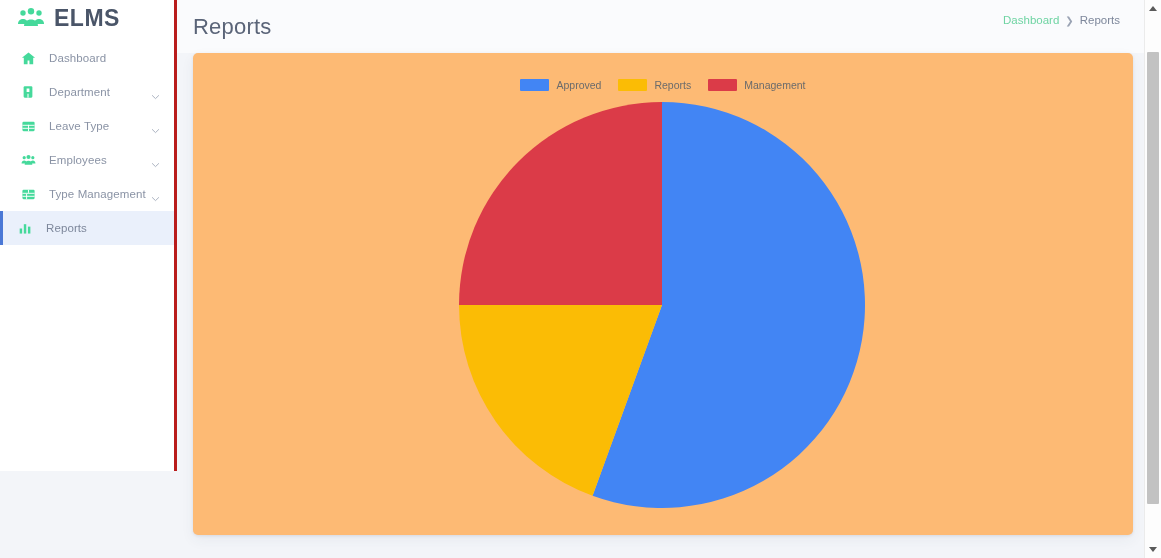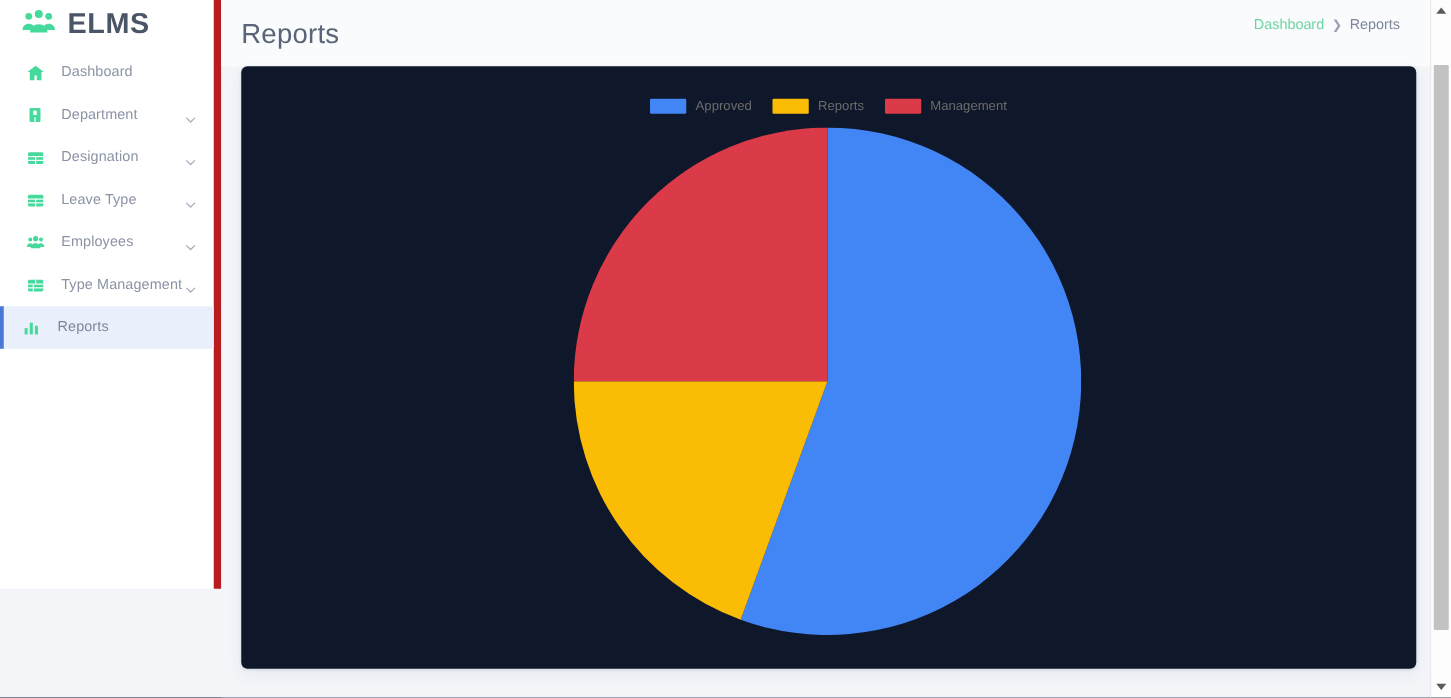--- a/index.html
+++ b/index.html
@@ -8,21 +8,21 @@
     font-family: "Liberation Sans", sans-serif;
     background: #f3f5f9;
     position: relative;
   }
 
   
   #sidebar {
     position: absolute; left: 0; top: 0;
     width: 177px; height: 471px;
     background: #ffffff;
-    border-right: 6px solid #b91c1c;
+    border-right: 3px solid #b91c1c;
     overflow: hidden;
   }
   #brand {
     height: 37px;
     display: flex; align-items: center; gap: 9px;
     padding-left: 17px;
   }
   #brand .logo-ico { width: 28px; height: 24px; display: block; }
   #brand .brand-text {
     font-size: 23px; font-weight: 700; color: #4a5568;
@@ -85,21 +85,21 @@
   }
   #breadcrumb .crumb-link { color: #6fd4a3; cursor: pointer; }
   #breadcrumb .crumb-sep { color: #9aa3b4; font-size: 10px; }
   #breadcrumb .crumb-cur { color: #7d879b; }
 
   
   #chart-card {
     position: absolute;
     left: 16px; top: 53px;
     width: 940px; height: 482px;
-    background: #0f172a;
+    background: #fdba74;
     border-radius: 5px;
     box-shadow: 0 1px 3px rgba(45,60,90,.10), 0 5px 14px rgba(45,60,90,.06);
     overflow: hidden;
   }
 
   #legend {
     position: absolute; top: 26px; left: 0; width: 100%;
     display: flex; justify-content: center; align-items: center; gap: 17px;
   }
   .legend-entry { display: flex; align-items: center; gap: 7px; }
@@ -176,36 +176,20 @@
         </svg>
       </span>
       <span class="label">Department</span>
       <span class="chev">
         <svg viewBox="0 0 10 10" width="9" height="9" xmlns="http://www.w3.org/2000/svg">
           <path d="M1.5 3.4 5 6.8l3.5-3.4" fill="none" stroke="#aab2c0" stroke-width="1.1" stroke-linecap="round"></path>
         </svg>
       </span>
     </div>
 
-    <div class="nav-item">
-      <span class="ico">
-        <svg viewBox="0 0 16 16" width="15" height="15" xmlns="http://www.w3.org/2000/svg">
-          <rect x="1.5" y="3" width="13" height="10" rx="1.2" fill="#45d99b"></rect>
-          <rect x="1.5" y="6.2" width="13" height="1" fill="#ffffff"></rect>
-          <rect x="1.5" y="9.4" width="13" height="1" fill="#ffffff"></rect>
-          <rect x="7.5" y="6.2" width="1" height="6.8" fill="#ffffff"></rect>
-        </svg>
-      </span>
-      <span class="label">Designation</span>
-      <span class="chev">
-        <svg viewBox="0 0 10 10" width="9" height="9" xmlns="http://www.w3.org/2000/svg">
-          <path d="M1.5 3.4 5 6.8l3.5-3.4" fill="none" stroke="#aab2c0" stroke-width="1.1" stroke-linecap="round"></path>
-        </svg>
-      </span>
-    </div>
 
     <div class="nav-item">
       <span class="ico">
         <svg viewBox="0 0 16 16" width="15" height="15" xmlns="http://www.w3.org/2000/svg">
           <rect x="1.5" y="3" width="13" height="10" rx="1.2" fill="#45d99b"></rect>
           <rect x="1.5" y="6.2" width="13" height="1" fill="#ffffff"></rect>
           <rect x="1.5" y="9.4" width="13" height="1" fill="#ffffff"></rect>
           <rect x="7.5" y="6.2" width="1" height="6.8" fill="#ffffff"></rect>
         </svg>
       </span>

